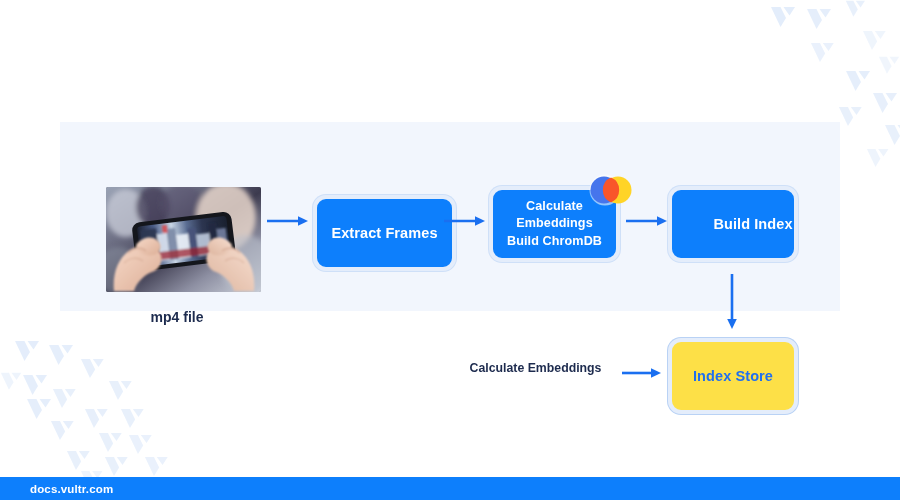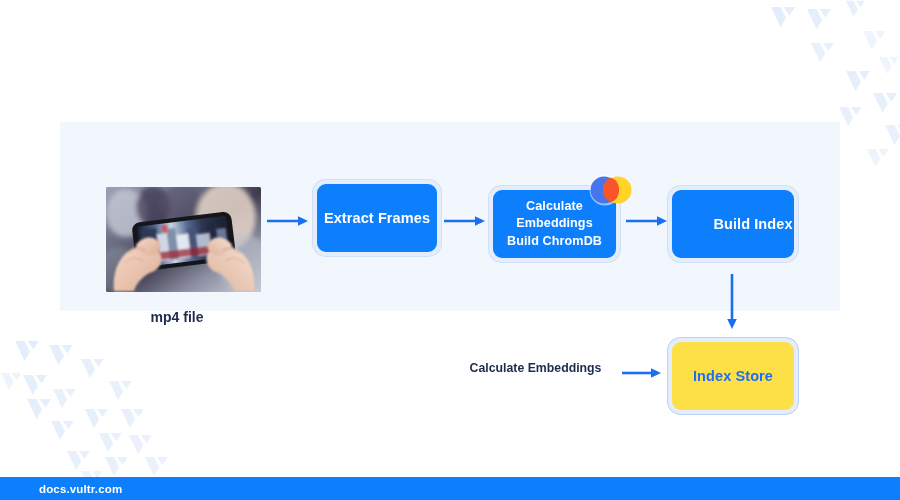--- a/index.html
+++ b/index.html
@@ -71,21 +71,21 @@
     box-shadow: 0 0 0 1px #cfe0f8;
   }
   .node-store {
     background: #fde047;
     color: #1f6ff0;
     border: 4px solid #e4edfb;
     box-shadow: 0 0 0 1px #b9d2f5;
   }
 
   #node-extract {
-    left: 313px; top: 180px; width: 128px; height: 76px;
+    left: 313px; top: 195px; width: 143px; height: 76px;
     font-size: 14.5px;
   }
   #node-embed {
     left: 489px; top: 186px; width: 131px; height: 76px;
     font-size: 12.6px;
     line-height: 1.38;
   }
   #node-build {
     left: 668px; top: 186px; width: 130px; height: 76px;
     font-size: 14.5px;
@@ -165,21 +165,21 @@
     left: 0;
     top: 477px;
     width: 900px;
     height: 23px;
     background: #0d7ffc;
     z-index: 10;
     display: flex;
     align-items: center;
   }
   #footer-text {
-    margin-left: 39px;
+    margin-left: 30px;
     color: #ffffff;
     font-size: 11.5px;
     font-weight: bold;
     letter-spacing: .15px;
   }
 </style>
 </head>
 <body>
 
 <div id="stage">

